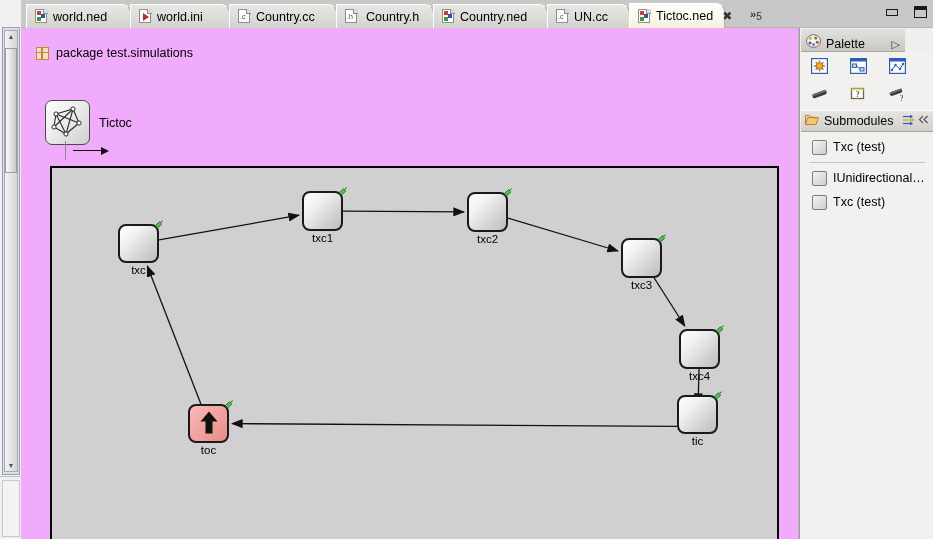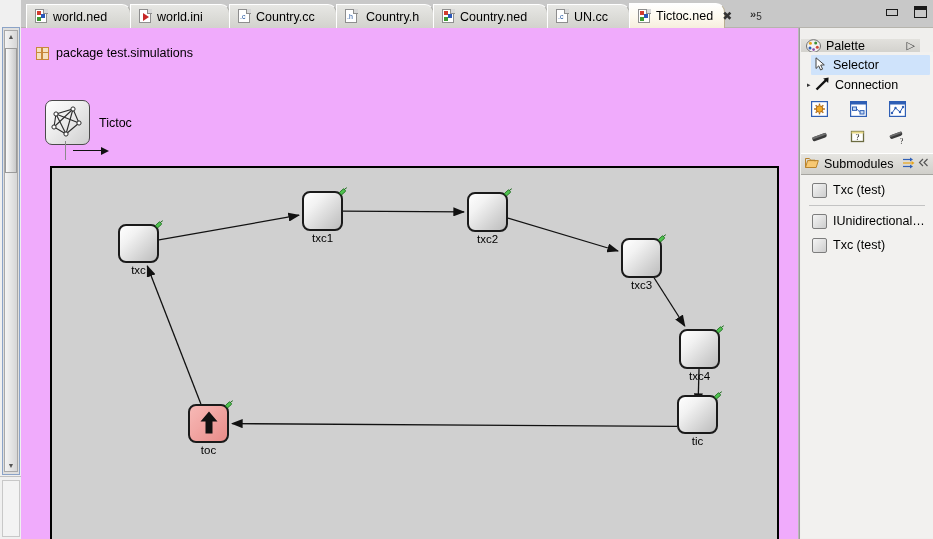--- a/index.html
+++ b/index.html
@@ -105,24 +105,24 @@
   .node.highlight .box { background:linear-gradient(135deg,#f7b9b6 0%, #f2a8a5 40%, #e88b88 100%); }
   .node .pin { position:absolute; right:-4px; top:-5px; width:9px; height:9px; }
   .node .nlabel { position:absolute; left:50%; transform:translateX(-50%);
      top:100%; margin-top:1px; font-size:11.5px; white-space:nowrap; color:#000;}
   .uparrow { position:absolute; left:50%; top:50%; transform:translate(-50%,-50%); }
   svg.links { position:absolute; left:0; top:0; width:100%; height:100%; pointer-events:none;}
 
   
   .palette { position:absolute; left:799px; top:28px; width:134px; height:511px;
      background:#f0efed; border-left:1px solid #9c9c9c; box-sizing:border-box;}
-  .pal-header { position:absolute; left:1px; top:11px; width:119px; height:23px;
+  .pal-header { position:absolute; left:1px; top:1px; width:104px; height:23px;
      background:linear-gradient(to bottom,#e2e1dd,#c9c8c3);
      border-bottom:1px solid #a6a5a0; box-sizing:border-box;
-     display:flex; align-items:flex-start; gap:5px; padding:0 5px; font-size:12.5px;}
+     display:flex; align-items:flex-end; gap:5px; padding:0 5px; font-size:12.5px;}
   .pal-header .arrow { margin-left:auto; font-size:11px; color:#333;}
   .pal-body { position:absolute; left:1px; top:24px; width:132px; height:486px; background:#f2f1ef;}
 
   .pal-item { height:20px; display:flex; align-items:center; gap:5px; padding-left:14px;
      font-size:12.5px; color:#000; }
   .pal-item.selected { background:#cfe3fb; margin:0 3px 0 10px; padding-left:4px; border-radius:1px;}
   .pal-item .tri { position:absolute; left:6px; font-size:7px; color:#333;}
 
   .pal-section { height:20px; margin-top:4px;
      background:linear-gradient(to bottom,#e6e5e1,#d0cfca);
@@ -359,36 +359,20 @@
           <circle cx="11.3" cy="8.2" r="1.5" fill="#d14b3a"></circle>
           <circle cx="4.0" cy="9.1" r="1.5" fill="#2f5fb5"></circle>
           <circle cx="7.6" cy="10.6" r="1.4" fill="#8b4fa8"></circle>
         </svg>
       </span>
       <span>Palette</span>
       <span class="arrow">▷</span>
     </div>
 
     <div class="pal-body">
-      <div id="pal-tools" style="padding-top:3px; position:relative;">
-          <div class="pal-item selected" style="position: relative;">
-            <span><svg width="13" height="14" viewBox="0 0 13 14">
-                <polygon points="1,0.8 1,11.5 3.7,8.9 5.6,13 7.6,12.1 5.7,8.1 9.3,7.9" fill="#ffffff" stroke="#444" stroke-width="1"></polygon>
-              </svg></span>
-            <span>Selector</span>
-          </div>
-          <div class="pal-item" style="position: relative;">
-            <span class="tri">▸</span>
-            <span><svg width="15" height="14" viewBox="0 0 15 14">
-                <path d="M1.5 12.5 L12 2.2" stroke="#111" stroke-width="2.4"></path>
-                <polygon points="13.6,0.6 13.2,6 8.2,1.4" fill="#111"></polygon>
-              </svg></span>
-            <span>Connection</span>
-          </div>
-        </div>
 
       <div class="types-grid" id="types-grid">
           <span class="type-ic"><svg width="17" height="16" viewBox="0 0 17 16">
               <rect x="0.5" y="0.5" width="16" height="15" fill="#ffffff" stroke="#2f5fb5" stroke-width="1.4"></rect>
               <circle cx="8.5" cy="8" r="3.3" fill="#f0a92a" stroke="#b06a12" stroke-width="1"></circle>
               <g stroke="#b06a12" stroke-width="1.4">
                 <path d="M8.5 2.6 L8.5 4.4"></path>
                 <path d="M8.5 11.6 L8.5 13.4"></path>
                 <path d="M3.1 8 L4.9 8"></path>
                 <path d="M12.1 8 L13.9 8"></path>

